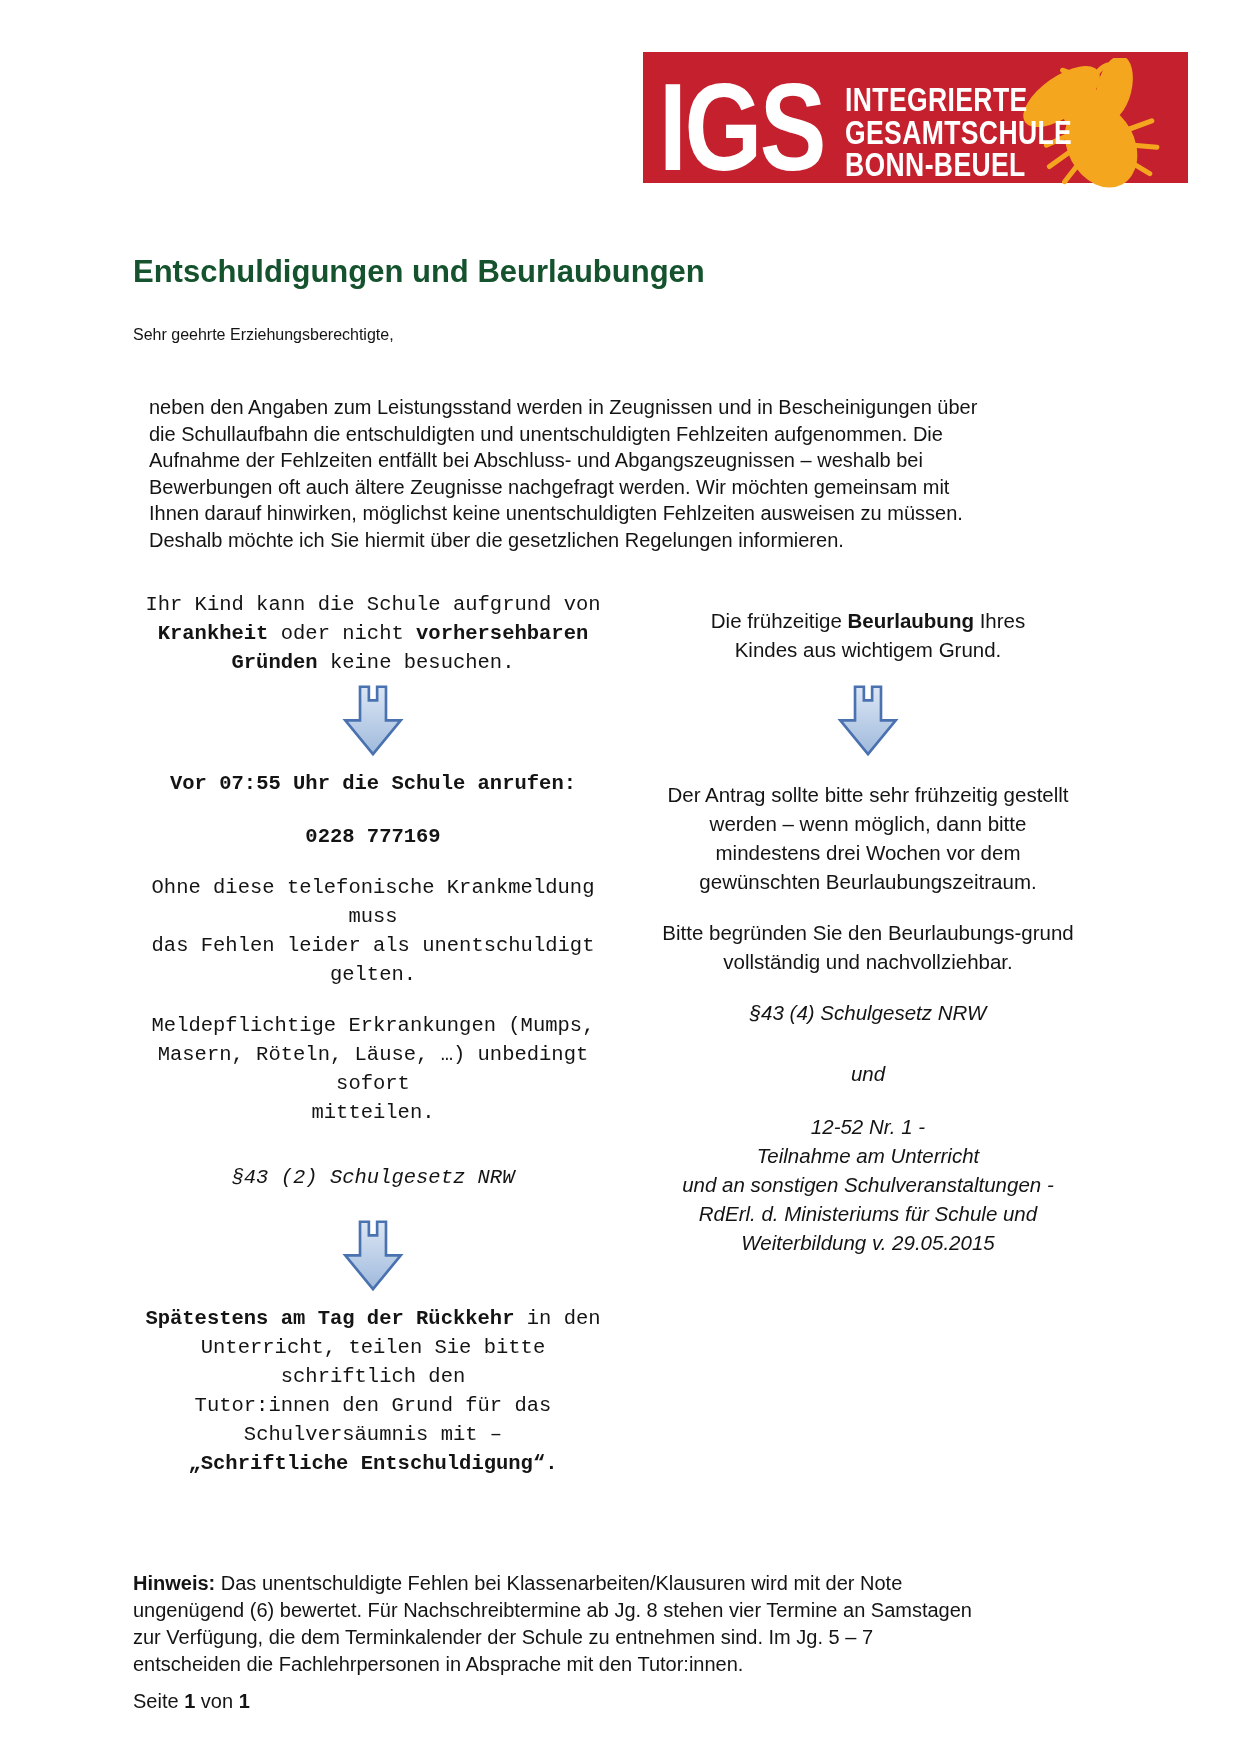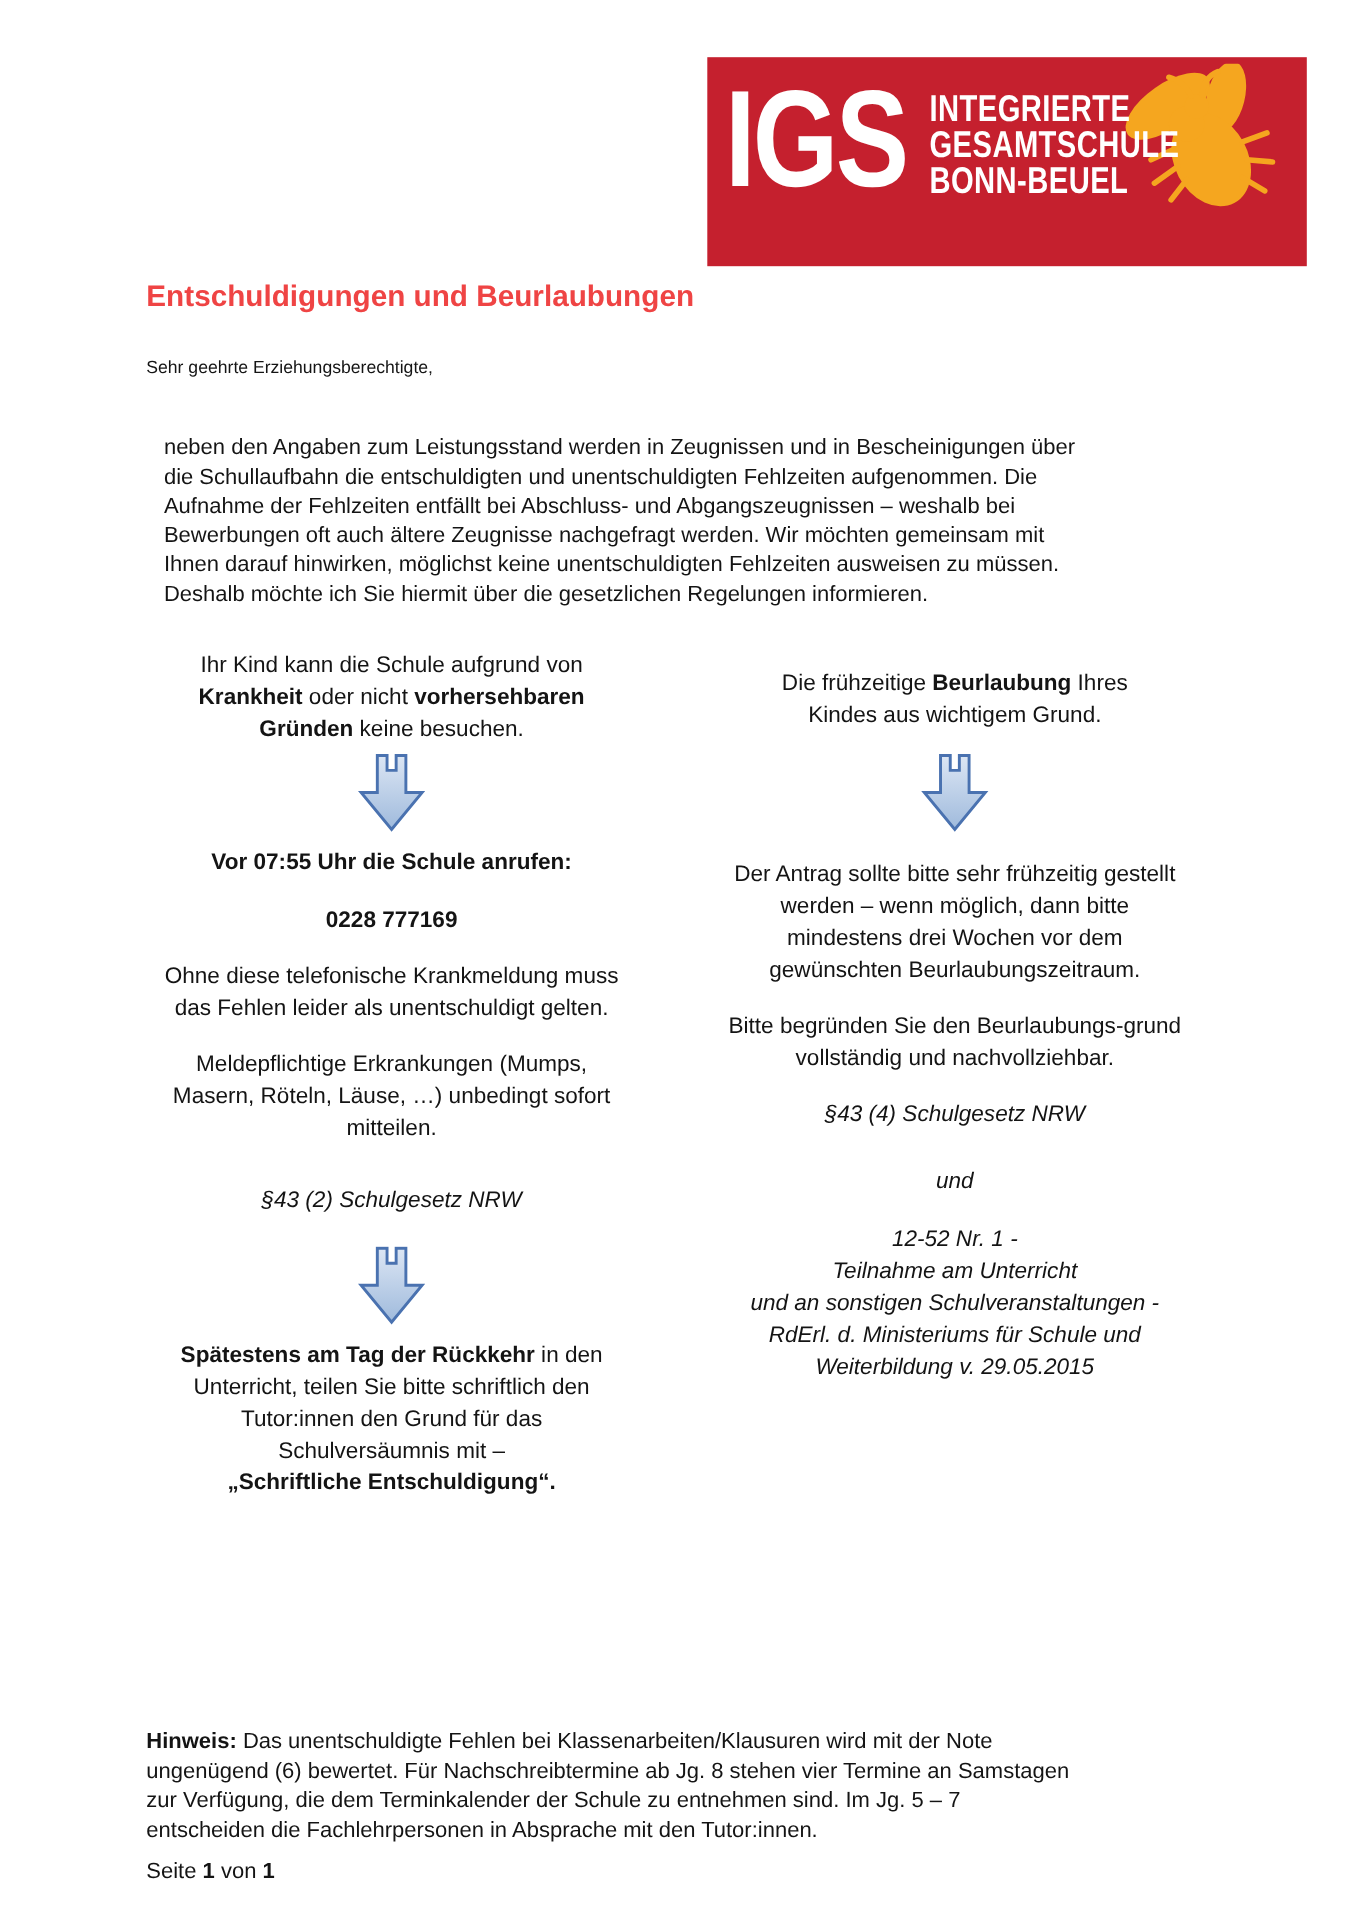--- a/index.html
+++ b/index.html
@@ -6,42 +6,42 @@
   .page{
     position:relative;
     width:1240px;height:1753px;
     margin:0 auto;
     background:#ffffff;
     font-family:"Liberation Sans","DejaVu Sans",sans-serif;
     color:#141414;
     overflow:hidden;
   }
   
-  .logo{position:absolute;left:643px;top:52px;width:545px;height:190px;background:#C5202E;}
+  .logo{position:absolute;left:643px;top:52px;width:545px;height:131px;background:#C5202E;}
   .logo-igs{
     position:absolute;left:16px;top:12px;
     color:#ffffff;font-weight:700;font-size:125px;line-height:1;
     letter-spacing:-3px;
     transform:scaleX(.80);transform-origin:left top;
   }
   .logo-sub{
     position:absolute;left:202px;top:31px;
     color:#ffffff;font-weight:700;font-size:34px;line-height:32.5px;
     letter-spacing:.5px;white-space:nowrap;
     transform:scaleX(.78);transform-origin:left top;
     z-index:2;
   }
   .bee{position:absolute;right:20px;top:6px;width:152px;height:142px;z-index:1;}
   
-  .title{position:absolute;left:133px;top:254px;margin:0;font-size:27px;font-weight:700;color:#ef4444;}
+  .title{position:absolute;left:133px;top:254px;margin:0;font-size:31px;font-weight:700;color:#14532d;}
   .salutation{position:absolute;left:133px;top:326px;margin:0;font-size:16px;}
   .intro{position:absolute;left:133px;top:378px;margin:16px;font-size:20px;line-height:26.5px;white-space:pre-line;}
   
   .col{position:absolute;text-align:center;font-size:20.5px;line-height:29px;}
-  .col-left{left:116px;top:590px;width:480px;}
+  .col-left{left:133px;top:590px;width:480px;font-family:Liberation Mono, monospace;}
   .col-right{left:618px;top:590px;width:500px;}
   .block{white-space:pre-line;margin:0;}
   .arrow{display:block;margin:0 auto;width:62px;height:72px;}
   .b{font-weight:700;}
   .i{font-style:italic;}
   
   .hinweis{position:absolute;left:133px;top:1570px;margin:0;font-size:20px;line-height:27px;white-space:pre-line;}
   .footer{position:absolute;left:133px;top:1690px;width:978px;margin:0;text-align:left;font-size:20px;}
   .defs-holder{position:absolute;width:0;height:0;overflow:hidden;}
 </style>

